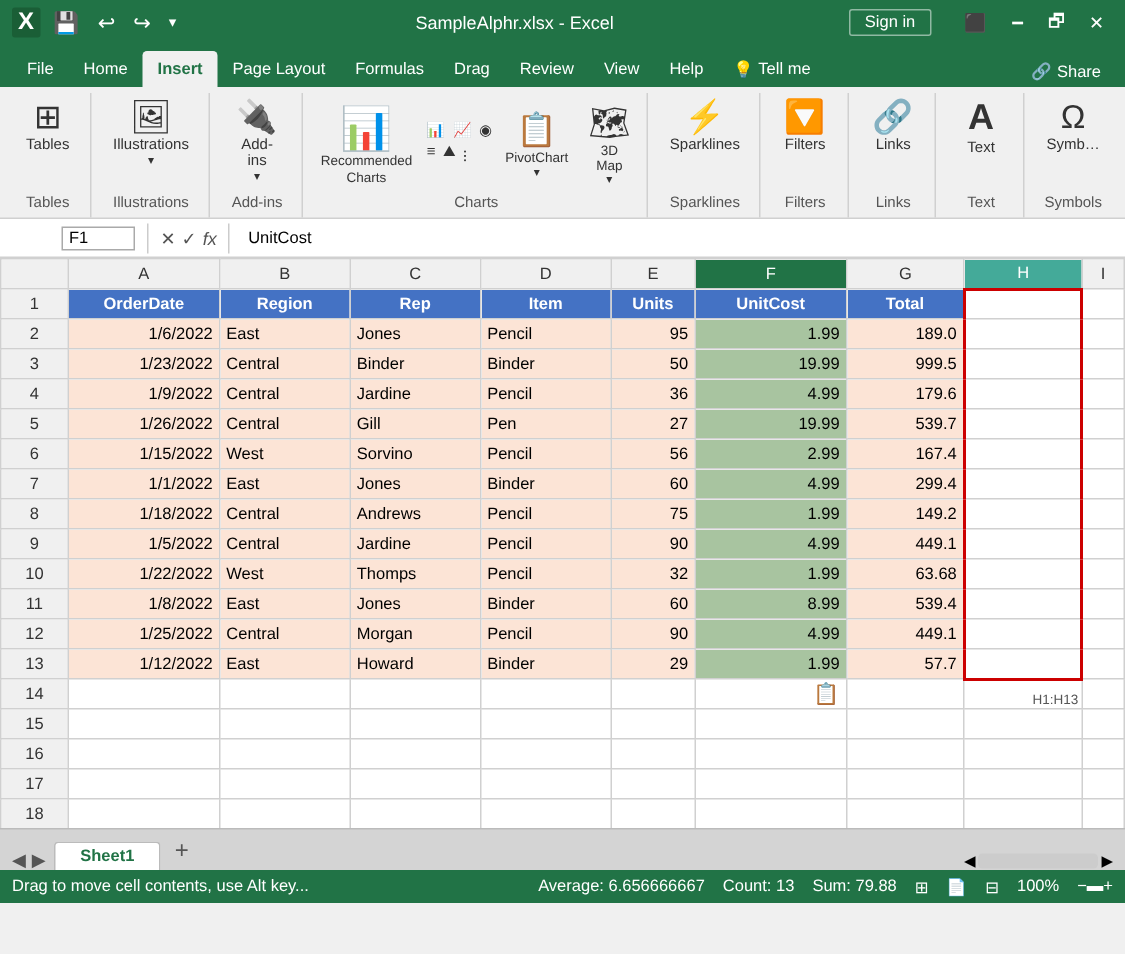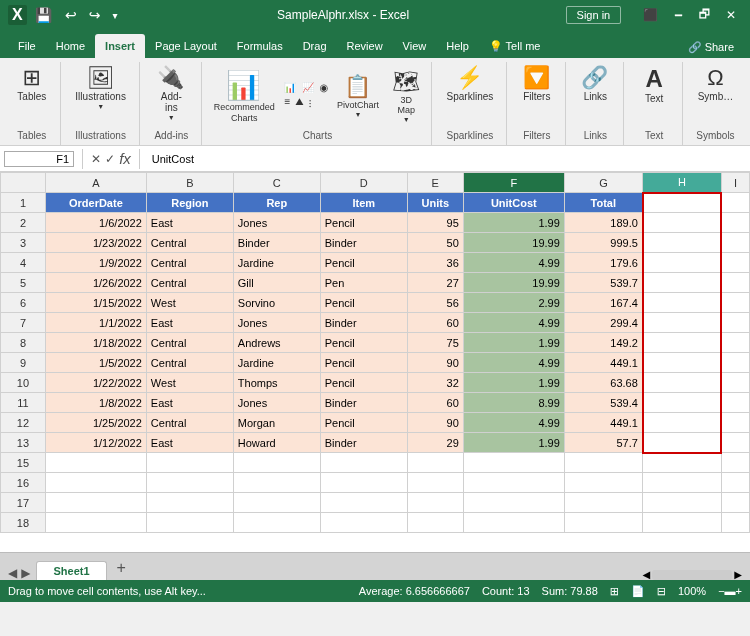--- a/index.html
+++ b/index.html
@@ -98,29 +98,30 @@
     .formula-bar {
       background: white;
       border-bottom: 1px solid #d0d0d0;
       display: flex;
       align-items: center;
       height: 26px;
       padding: 0 4px;
       gap: 4px;
     }
     .name-box {
-      width: 70px;
+      width: 49px;
       border: 1px solid #aaa;
       padding: 1px 4px;
       font-size: 11px;
-      text-align: right;
+      text-align: left;
+      margin-left: 37px;
     }
     .formula-divider { width: 1px; height: 20px; background: #ccc; margin: 0 4px; }
     .formula-input { flex: 1; border: none; outline: none; font-size: 11px; padding: 1px 4px; }
-    .fx-label { font-size: 15px; font-style: italic; color: #555; }
+    .fx-label { font-size: 12px; font-style: italic; color: #555; }
 
     
     .spreadsheet-container {
       display: flex;
       flex-direction: column;
       height: calc(636px - 30px - 28px - 88px - 26px - 30px - 22px);
       overflow: hidden;
       background: white;
     }
 
@@ -640,20 +641,36 @@
           <td class="col-b-bg">East</td>
           <td class="col-c-bg">Howard</td>
           <td class="col-d-bg">Binder</td>
           <td class="col-e-bg" style="text-align:right;">29</td>
           <td class="col-f-highlight" style="text-align:right;">1.99</td>
           <td class="col-g-bg" style="text-align:right;">57.7</td>
           <td style="border-left:2px solid #cc0000;border-right:2px solid #cc0000;border-bottom:2px solid #cc0000;"></td>
           <td></td>
         </tr>
 
+        <tr>
+          <td class="row-header">14</td>
+          <td></td>
+          <td></td>
+          <td></td>
+          <td></td>
+          <td></td>
+          <td style="position:relative;">
+            <span style="position:absolute;bottom:2px;right:4px;font-size:14px;">📋</span>
+          </td>
+          <td></td>
+          <td style="position:relative;">
+            <span style="position:absolute;bottom:1px;right:2px;font-size:9px;color:#555;">H1:H13</span>
+          </td>
+          <td></td>
+        </tr>
 
         <tr>
           <td class="row-header">15</td>
           <td></td>
             <td></td>
             <td></td>
             <td></td>
             <td></td>
             <td></td>
             <td></td>

